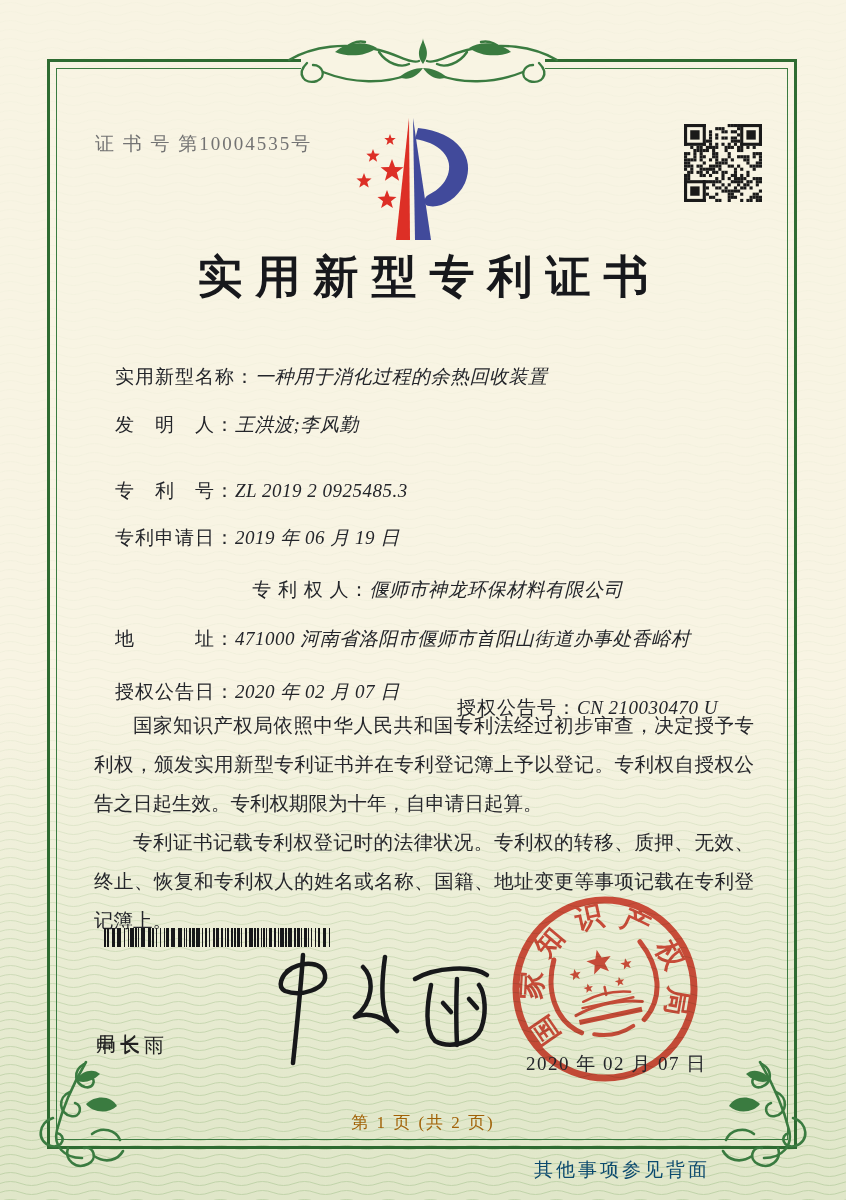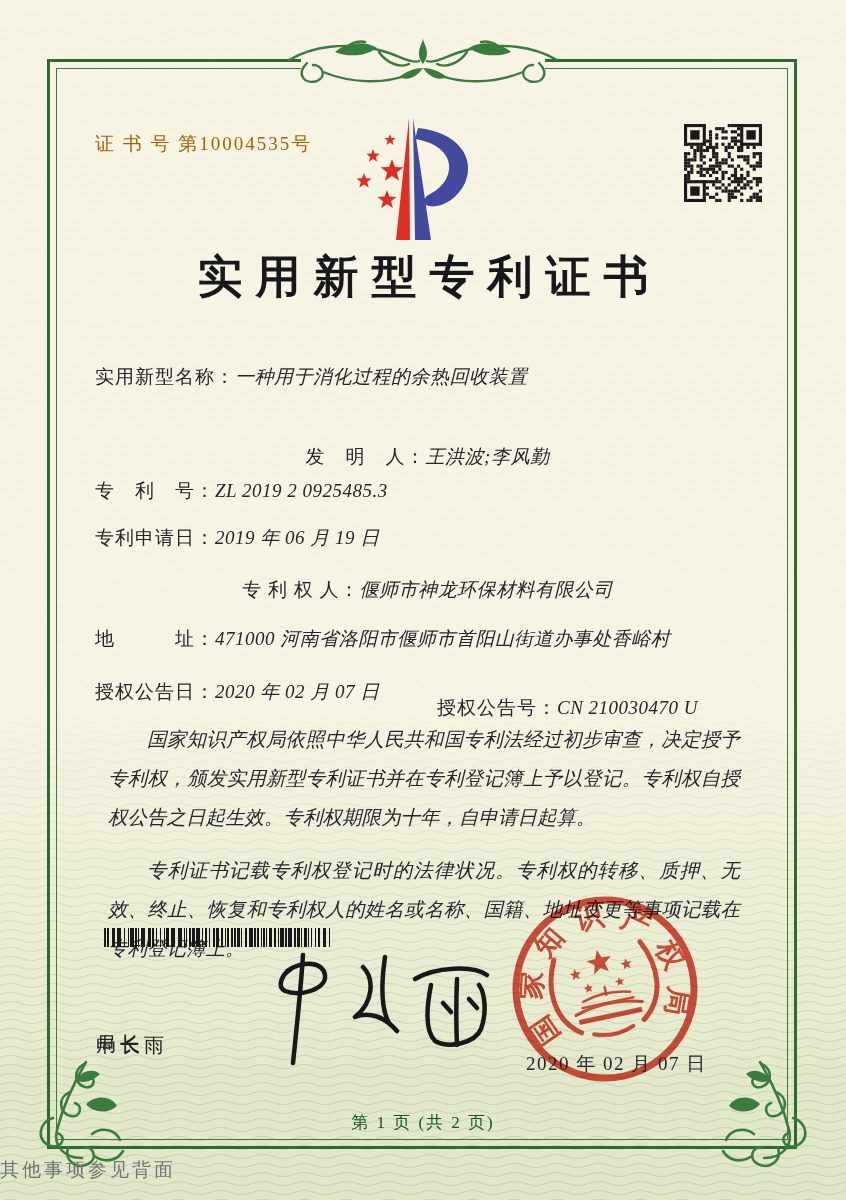--- a/index.html
+++ b/index.html
@@ -13,37 +13,37 @@
   .tint{position:absolute;left:0;top:0;width:846px;height:1200px;
     background:linear-gradient(180deg,rgba(214,228,194,0) 58%,rgba(210,225,188,.30) 74%,rgba(203,219,178,.48) 92%,rgba(200,217,175,.5) 100%);}
 
   
   .frame-outer{position:absolute;left:47px;top:59px;width:744px;height:1084px;border:3px solid #2e6b31;}
   .frame-inner{position:absolute;left:56px;top:68px;width:730px;height:1070px;border:1px solid #3a7b40;}
 
   .orn{position:absolute;}
   .abs{position:absolute;}
 
-  .cert-no{left:95px;top:131px;font-size:19px;letter-spacing:2px;color:#a16207;}
+  .cert-no{left:95px;top:131px;font-size:19px;letter-spacing:2px;color:#737373;}
   .title{left:0;width:846px;top:247px;text-align:center;font-size:45px;font-weight:bold;
          letter-spacing:13px;text-indent:13px;color:#17181c;}
 
   .frow{left:95px;width:665px;font-size:19px;color:#23252a;white-space:nowrap;}
-  .frow .flabel{letter-spacing:1px;}
+  .frow .flabel{letter-spacing:1px;margin-left:20px;}
   .frow .fvalue{letter-spacing:.5px;font-style:italic;}
   .pair2{position:absolute;left:342px;top:16px;}
 
   .body-text{left:94px;top:706px;width:660px;font-size:19.5px;line-height:39px;color:#25262b;text-align:justify;}
-  .body-text p{margin:14px;text-indent:2em;font-style:italic;}
+  .body-text p{margin:0;text-indent:2em;}
 
   .signer{left:96px;font-size:20px;letter-spacing:4px;color:#222;}
   .seal-date{left:526px;top:1051px;font-size:19px;letter-spacing:1.5px;color:#23252a;z-index:6;}
   .seal-wrap{left:506px;top:890px;width:198px;height:198px;z-index:5;transform:rotate(-12deg);mix-blend-mode:multiply;}
-  .page-info{left:0;width:846px;top:1111px;text-align:center;font-size:17px;letter-spacing:2px;color:#14532d;}
-  .back-note{left:0;width:710px;top:1157px;text-align:left;font-size:19px;letter-spacing:3px;color:#737373;}
+  .page-info{left:0;width:846px;top:1111px;text-align:center;font-size:17px;letter-spacing:2px;color:#a16207;}
+  .back-note{left:0;width:710px;top:1157px;text-align:right;font-size:19px;letter-spacing:3px;color:#0c4a6e;}
 </style>
 </head>
 <body>
 
 <div class="page">
 
   <svg class="waves" width="846" height="1200">
     <defs>
       <pattern id="wv" width="42" height="9" patternUnits="userSpaceOnUse">
         <path d="M0 4.5 Q10.5 0.5 21 4.5 T42 4.5" fill="none" stroke="#9fbd8a" stroke-width="0.9"></path>
@@ -365,21 +365,21 @@
       <rect x="65.52" y="74.88" width="3.12" height="3.12" fill="#1a1a1a"></rect>
       <rect x="71.76" y="74.88" width="3.12" height="3.12" fill="#1a1a1a"></rect>
       <rect x="74.88" y="74.88" width="3.12" height="3.12" fill="#1a1a1a"></rect>
     </svg>
 
   <div class="abs title">实用新型专利证书</div>
 
   <div class="abs frow" style="top:364px;">
     <span class="flabel">实用新型名称：</span><span class="fvalue">一种用于消化过程的余热回收装置</span>
   </div>
-  <div class="abs frow" style="top:444px;text-align:center;">
+  <div class="abs frow" style="top:412px;">
     <span class="flabel">发　明　人：</span><span class="fvalue">王洪波;李风勤</span>
   </div>
   <div class="abs frow" style="top:478px;">
     <span class="flabel">专　利　号：</span><span class="fvalue">ZL 2019 2 0925485.3</span>
   </div>
   <div class="abs frow" style="top:525px;">
     <span class="flabel">专利申请日：</span><span class="fvalue">2019 年 06 月 19 日</span>
   </div>
   <div class="abs frow" style="top:577px;text-align:center;">
     <span class="flabel">专 利 权 人：</span><span class="fvalue">偃师市神龙环保材料有限公司</span>

